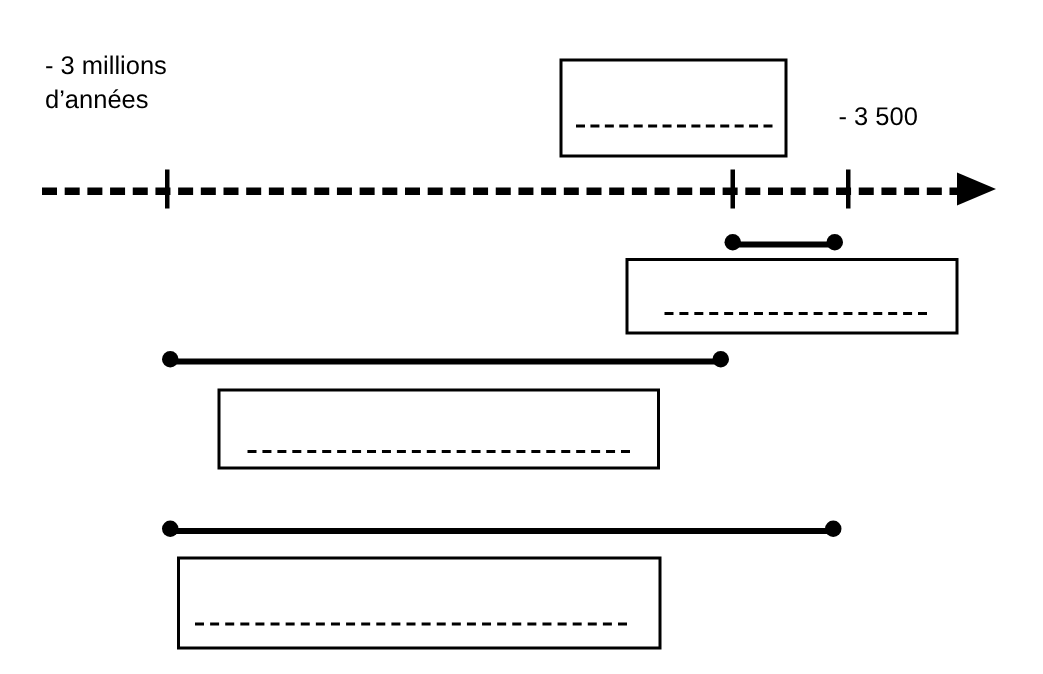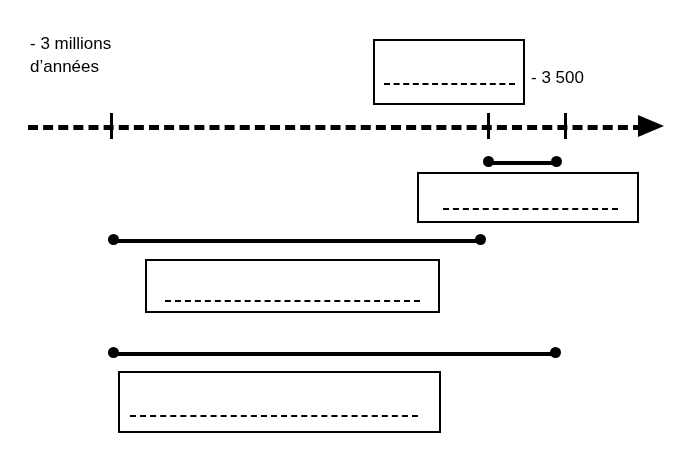--- a/index.html
+++ b/index.html
@@ -21,21 +21,21 @@
     font-size: 17px;
     line-height: 23px;
     color: #000000;
     white-space: pre;
   }
   #label-left {
     left: 30px;
     top: 32px;
   }
   #label-3500 {
-    left: 531px;
+    left: 559px;
     top: 66px;
   }
   .answer-box {
     position: absolute;
     box-sizing: border-box;
     border: 2px solid #000000;
     background: #ffffff;
   }
   .answer-line {
     position: absolute;

